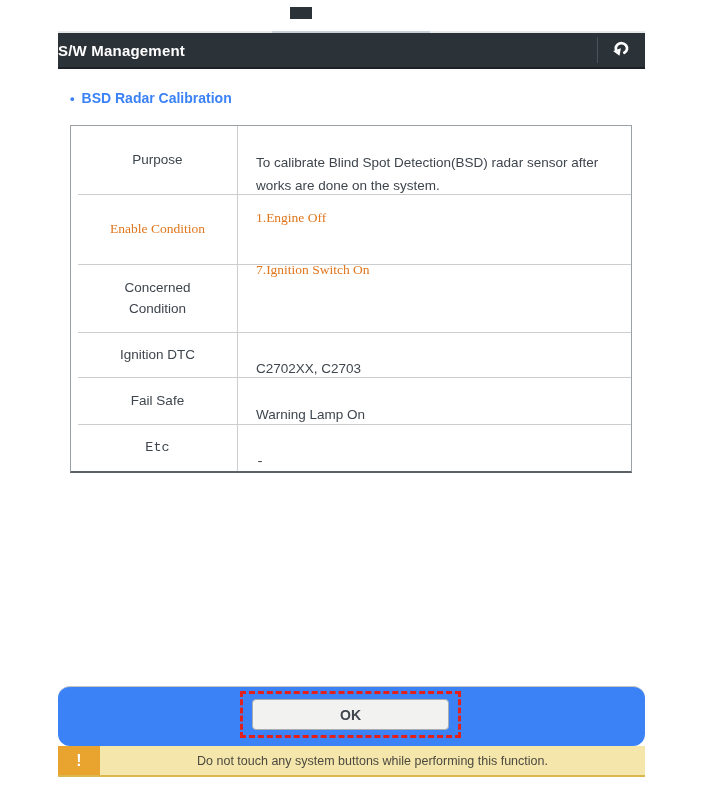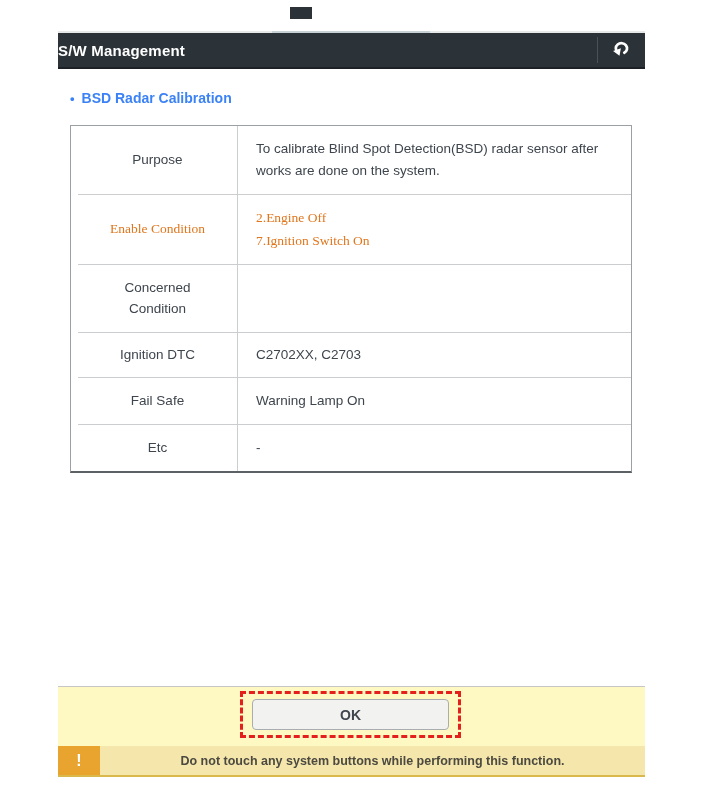--- a/index.html
+++ b/index.html
@@ -39,45 +39,45 @@
   .section-label .bullet{margin-right:7px;font-size:13px;}
 
   
   .spec-table{
     position:absolute;left:70px;top:125px;width:562px;
     border:1px solid #9aa0a4;border-bottom:2px solid #5c6165;box-sizing:border-box;
     background:#ffffff;
     padding-left:7px;
   }
   .t-row{display:flex;border-bottom:1px solid #cbcdce;box-sizing:border-box;}
-  .t-row:last-child{border-bottom:none;}
+  .t-row:last-child{border-bottom:none;font-family:Liberation Mono, monospace;}
   .t-row:nth-child(1){height:69px;}
   .t-row:nth-child(2){height:70px;font-family:Liberation Serif, serif;}
   .t-row:nth-child(3){height:68px;}
   .t-row:nth-child(4){height:45px;}
   .t-row:nth-child(5){height:47px;}
   .t-row:nth-child(6){height:46px;}
   .t-label{
     width:160px;flex:0 0 160px;border-right:1px solid #cbcdce;box-sizing:border-box;
     display:flex;align-items:center;justify-content:center;text-align:center;
     color:#3e454d;font-size:13.5px;line-height:1.55;
   }
   .t-label > span{display:inline-block;max-width:126px;}
   .t-value{
     flex:1;display:flex;flex-direction:column;justify-content:center;
     padding-left:18px;padding-right:28px;
     color:#3e454d;font-size:13.5px;line-height:1.65;
   }
-  .t-value div{max-width:360px;}
+  .t-value div{max-width:360px;margin-top:29px;}
   .accent, .accent .t-label, .accent .t-value{color:#e0761d;}
 
   
   .footer-bar{
     position:absolute;left:58px;top:686px;width:587px;height:60px;
-    background:#fef9c3;border-top:1px solid #c6c6c4;box-sizing:border-box;
+    background:#3b82f6;border-top:1px solid #c6c6c4;box-sizing:border-box;border-radius:12px;
   }
   .ok-highlight-box{
     position:absolute;left:182px;top:4px;width:215px;height:41px;
     border:3px dashed #e3201b;display:flex;align-items:center;justify-content:center;
   }
   .ok-button{
     width:197px;height:31px;background:#f2f2f1;border:1px solid #a9adb0;border-radius:4px;
     display:flex;align-items:center;justify-content:center;
     color:#3f464d;font-size:14px;font-weight:bold;cursor:pointer;box-sizing:border-box;
   }
@@ -88,21 +88,21 @@
     background:#f5e6ac;border-bottom:2px solid #d9b94e;box-sizing:border-box;
     display:flex;align-items:stretch;
   }
   .warning-icon{
     width:42px;flex:0 0 42px;background:#e9a430;color:#ffffff;
     display:flex;align-items:center;justify-content:center;
     font-size:16px;font-weight:bold;
   }
   .warning-message{
     flex:1;display:flex;align-items:center;justify-content:center;
-    color:#4c4a40;font-size:12.5px;font-weight:bold;
+    color:#4c4a40;font-size:12.5px;font-weight:normal;
   }
 </style>
 </head>
 <body>
 
 <div id="canvas">
 
   <div class="top-marker"></div>
 
   <div class="header-topline"></div>
@@ -133,21 +133,21 @@
       <div class="t-value">
         <div>To calibrate Blind Spot Detection(BSD) radar sensor after works are done on the system.</div>
 
       </div>
     </div>
     <div class="t-row accent">
       <div class="t-label">
           <span>Enable Condition</span>
         </div>
       <div class="t-value">
-        <div>2.Engine Off</div>
+        <div>1.Engine Off</div>
         <div>7.Ignition Switch On</div>
       </div>
     </div>
     <div class="t-row">
       <div class="t-label">
           <span>Concerned Condition</span>
         </div>
     </div>
     <div class="t-row">
       <div class="t-label">

